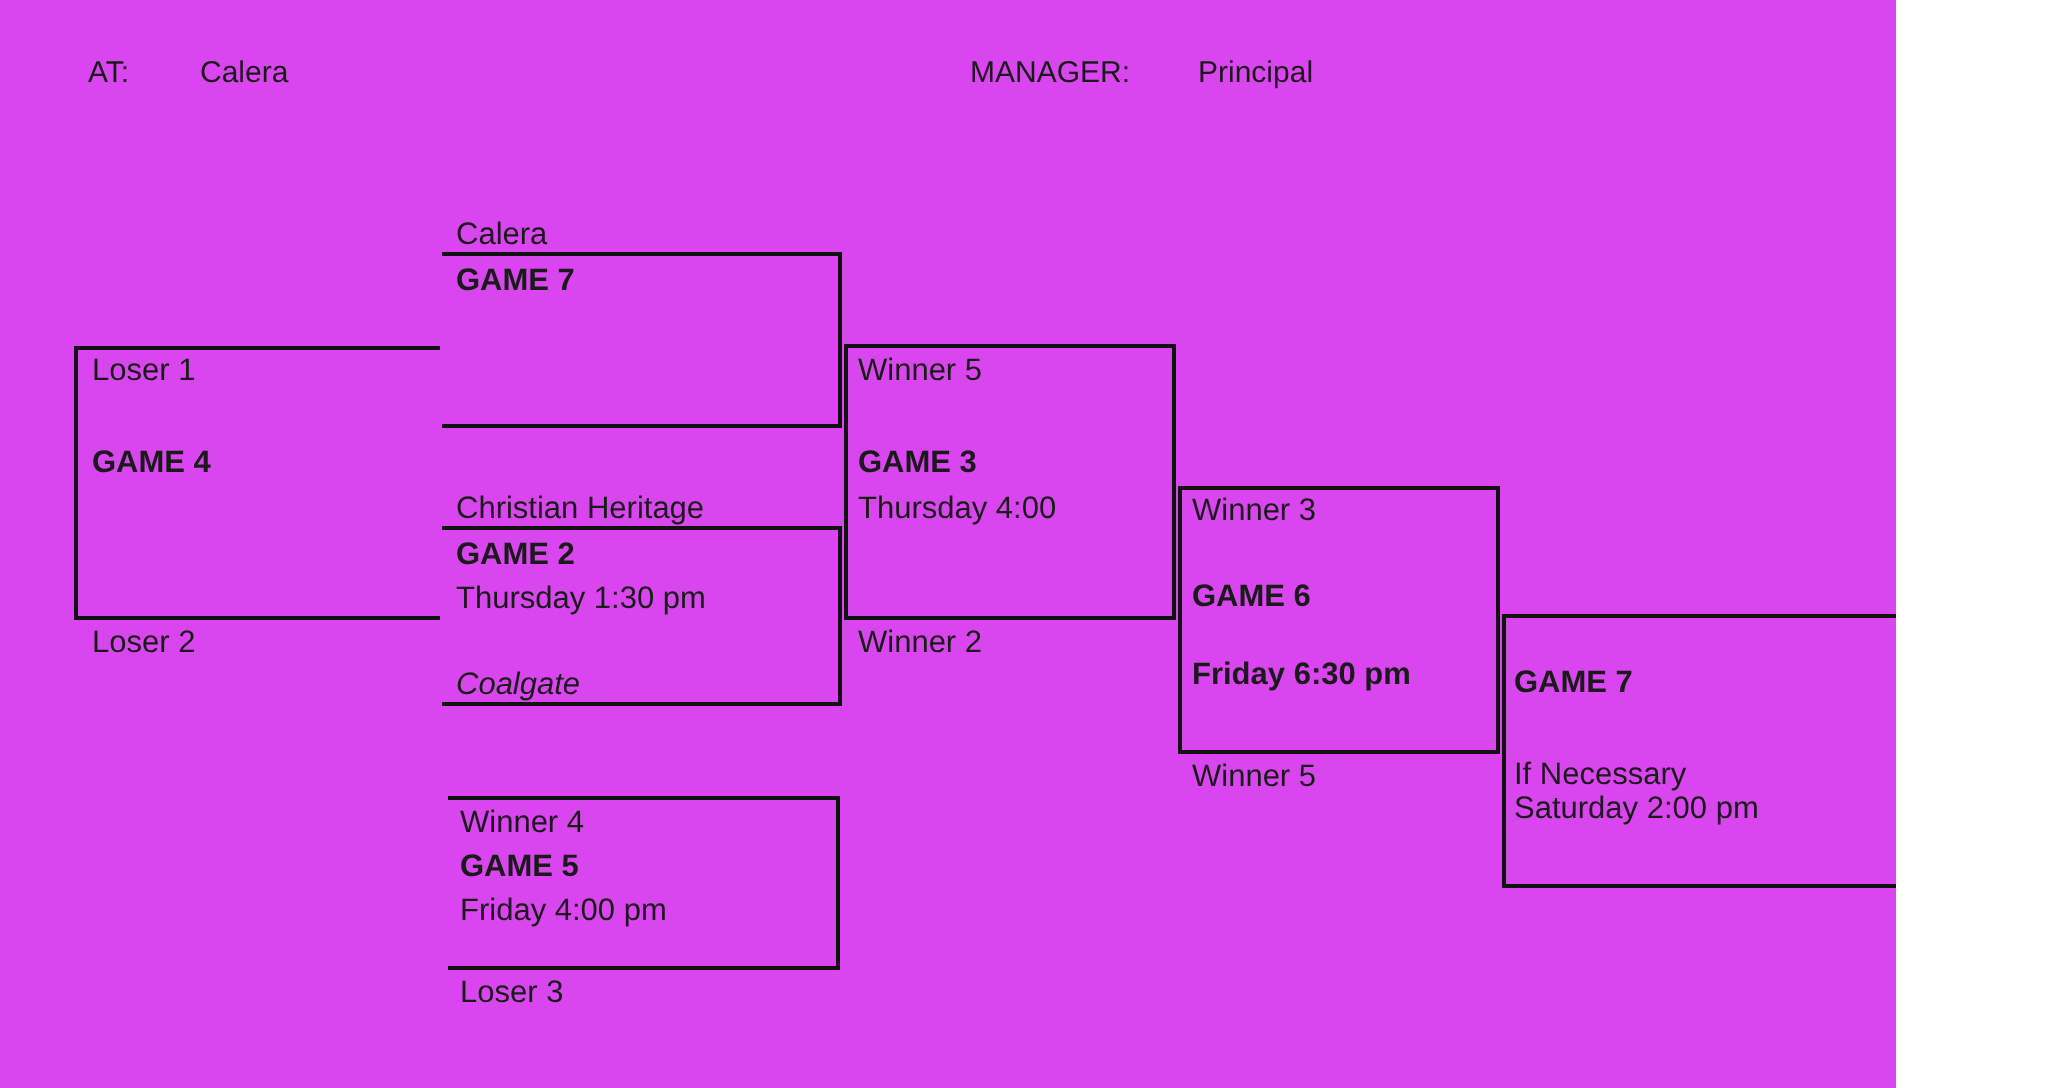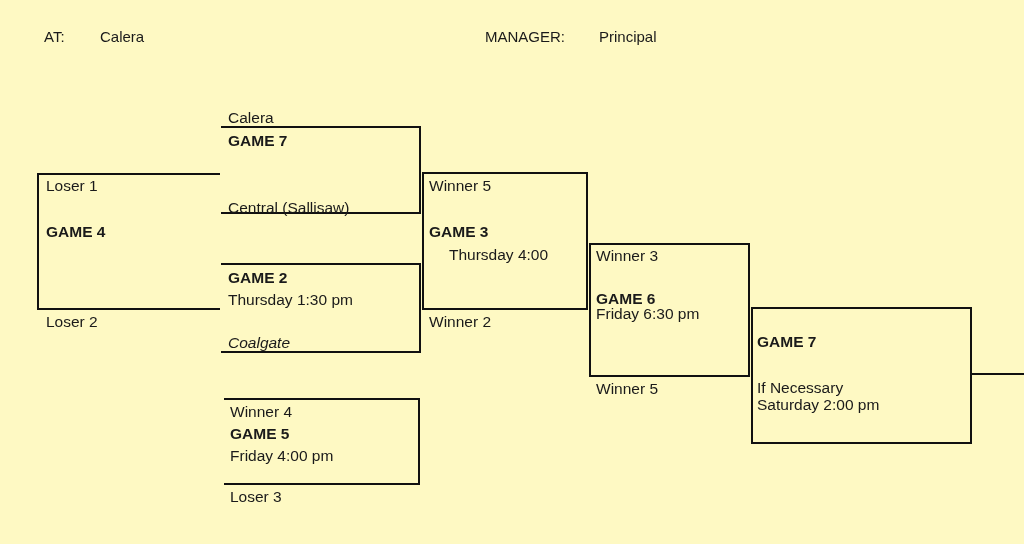--- a/index.html
+++ b/index.html
@@ -8,23 +8,23 @@
     padding: 0;
     background: #ffffff;
   }
   body {
     font-family: "Liberation Sans", "DejaVu Sans", sans-serif;
     color: #1a1a1a;
     -webkit-font-smoothing: antialiased;
   }
   #bracket-page {
     position: relative;
-    width: 1024px;
+    width: 948px;
     height: 544px;
-    background: #fef9c3;
+    background: #d946ef;
     overflow: hidden;
   }
 
   
   .hdr-label,
   .hdr-value {
     position: absolute;
     font-size: 15px;
     line-height: 18px;
     white-space: nowrap;
@@ -69,57 +69,57 @@
   <div class="txt" style="left:46px; top:176px;">Loser 1</div>
   <div class="txt bold" style="left:46px; top:222px;">GAME 4</div>
   <div class="txt" style="left:46px; top:312px;">Loser 2</div>
 
   <div class="rule-h" style="left:221px; top:126px; width:200px;"></div>
   <div class="rule-v" style="left:419px; top:126px; height:88px;"></div>
   <div class="rule-h" style="left:221px; top:212px; width:200px;"></div>
 
   <div class="txt" style="left:228px; top:108px;">Calera</div>
   <div class="txt bold" style="left:228px; top:131px;">GAME 7</div>
-  <div class="txt" style="left:228px; top:198px;">Central (Sallisaw)</div>
 
   <div class="rule-h" style="left:221px; top:263px; width:200px;"></div>
   <div class="rule-v" style="left:419px; top:263px; height:90px;"></div>
   <div class="rule-h" style="left:221px; top:351px; width:200px;"></div>
 
+  <div class="txt" style="left:228px; top:245px;">Christian Heritage</div>
   <div class="txt bold" style="left:228px; top:268px;">GAME 2</div>
   <div class="txt" style="left:228px; top:290px;">Thursday     1:30 pm</div>
   <div class="txt" style="left:228px; top:333px;font-style:italic;">Coalgate</div>
 
   <div class="rule-h" style="left:422px; top:172px; width:166px;"></div>
   <div class="rule-v" style="left:422px; top:172px; height:138px;"></div>
   <div class="rule-v" style="left:586px; top:172px; height:138px;"></div>
   <div class="rule-h" style="left:422px; top:308px; width:166px;"></div>
 
   <div class="txt" style="left:429px; top:176px;">Winner 5</div>
   <div class="txt bold" style="left:429px; top:222px;">GAME 3</div>
-  <div class="txt" style="left:429px; top:245px;margin-left:20px;">Thursday 4:00</div>
+  <div class="txt" style="left:429px; top:245px;">Thursday 4:00</div>
   <div class="txt" style="left:429px; top:312px;">Winner 2</div>
 
   <div class="rule-h" style="left:224px; top:398px; width:196px;"></div>
   <div class="rule-v" style="left:418px; top:398px; height:87px;"></div>
   <div class="rule-h" style="left:224px; top:483px; width:196px;"></div>
 
   <div class="txt" style="left:230px; top:402px;">Winner 4</div>
   <div class="txt bold" style="left:230px; top:424px;">GAME 5</div>
   <div class="txt" style="left:230px; top:446px;">Friday 4:00 pm</div>
   <div class="txt" style="left:230px; top:487px;">Loser 3</div>
 
   <div class="rule-h" style="left:589px; top:243px; width:161px;"></div>
   <div class="rule-v" style="left:589px; top:243px; height:134px;"></div>
   <div class="rule-v" style="left:748px; top:243px; height:134px;"></div>
   <div class="rule-h" style="left:589px; top:375px; width:161px;"></div>
 
   <div class="txt" style="left:596px; top:246px;">Winner 3</div>
   <div class="txt bold" style="left:596px; top:289px;">GAME 6</div>
-  <div class="txt" style="left:596px; top:304px;">Friday 6:30 pm</div>
+  <div class="txt" style="left:596px; top:328px;font-weight:bold;">Friday 6:30 pm</div>
   <div class="txt" style="left:596px; top:379px;">Winner 5</div>
 
   <div class="rule-h" style="left:751px; top:307px; width:221px;"></div>
   <div class="rule-v" style="left:751px; top:307px; height:137px;"></div>
   <div class="rule-v" style="left:970px; top:307px; height:137px;"></div>
   <div class="rule-h" style="left:751px; top:442px; width:221px;"></div>
   <div class="rule-h" style="left:970px; top:373px; width:54px;"></div>
 
   <div class="txt bold" style="left:757px; top:332px;">GAME 7</div>
   <div class="txt" style="left:757px; top:355px;margin-top:40px;">Saturday 2:00 pm</div>

